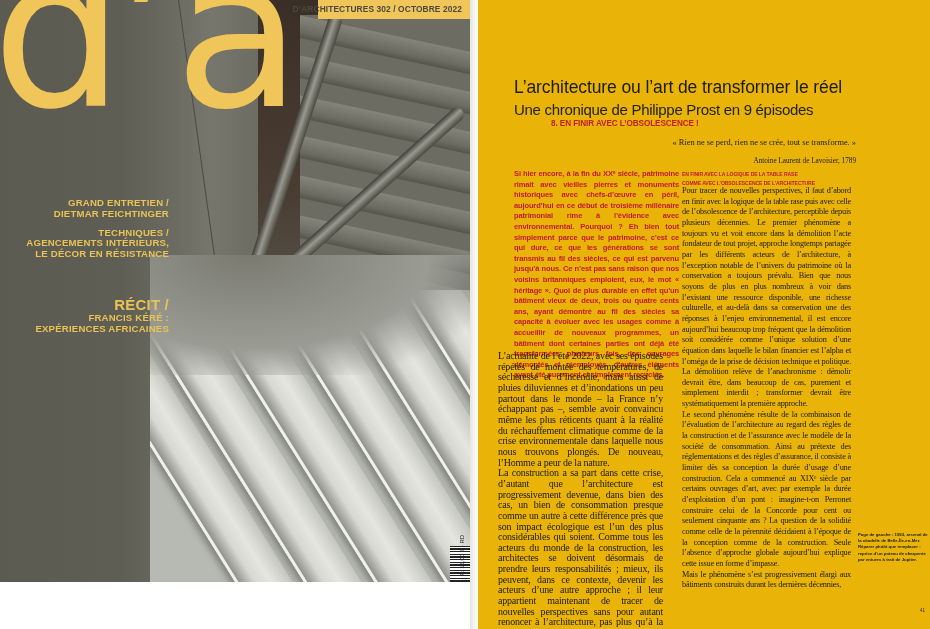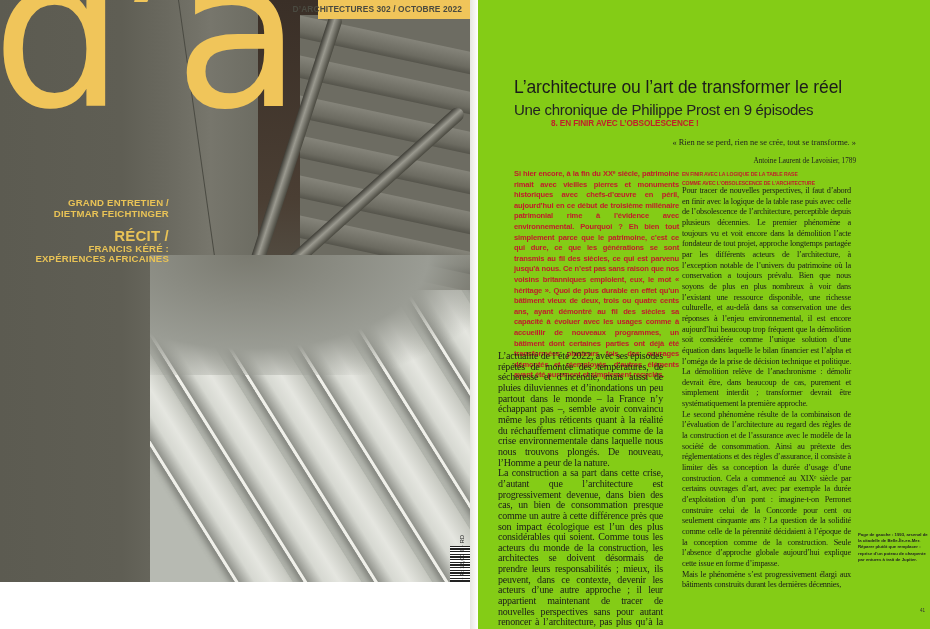--- a/index.html
+++ b/index.html
@@ -23,21 +23,21 @@
   .toc{position:absolute;right:301px;top:198px;text-align:right;color:#e9c356;font-weight:700;font-size:9.6px;line-height:10.5px;letter-spacing:.2px;}
   .toc .blk{margin-bottom:8.5px;}
   .toc .blk.gap{margin-bottom:26px;}
   .toc .big{font-size:15px;line-height:16px;}
   .botband{position:absolute;left:0;top:604px;width:318px;height:25px;background:#f0c55a;}
   .botband div{position:absolute;left:3px;font-size:5.2px;font-weight:700;color:#4a4a40;letter-spacing:.25px;white-space:nowrap;}
   .barcode{position:absolute;left:450px;top:546px;width:20px;height:70px;background:repeating-linear-gradient(180deg,#222 0 1px,#fff 1px 2px,#222 2px 4px,#fff 4px 5px,#222 5px 6px,#fff 6px 8px);}
   .barcode-text{position:absolute;left:427px;top:580px;transform:rotate(-90deg);transform-origin:center;font-size:6px;color:#222;white-space:nowrap;width:70px;text-align:center;}
   .fold{position:absolute;left:470px;top:0;width:8px;height:629px;background:linear-gradient(90deg,#e6e6e0,#fff);}
   
-  .page{position:absolute;left:478px;top:0;width:452px;height:629px;background:#84cc16;}
+  .page{position:absolute;left:478px;top:0;width:452px;height:629px;background:#eab308;}
   .title{position:absolute;left:36px;top:77px;font-size:17.5px;color:#1b1b1b;white-space:nowrap;letter-spacing:-.1px;}
   .subtitle{position:absolute;left:36px;top:101px;font-size:15px;color:#222;white-space:nowrap;letter-spacing:-.3px;}
   .episode{position:absolute;left:36px;top:119px;font-size:8.2px;font-weight:700;color:#c0202a;white-space:nowrap;letter-spacing:-.1px;padding-left:37px;}
   .epigraph{position:absolute;right:74px;top:138px;font-family:"Liberation Serif",serif;font-size:8.4px;color:#222;white-space:nowrap;}
   .epigraph-src{position:absolute;right:74px;top:157px;font-family:"Liberation Serif",serif;font-size:7.2px;color:#222;white-space:nowrap;}
   .col{position:absolute;text-align:justify;hyphens:auto;}
   .lead{left:36px;top:169px;width:165px;font-size:7.55px;line-height:10.6px;color:#c11c2c;font-weight:700;letter-spacing:-.15px;}
   .body1{left:20px;top:351px;width:165px;font-family:"Liberation Serif",serif;font-size:10px;line-height:10.65px;color:#1b1b1b;letter-spacing:-.2px;}
   .body1 p,.body2 p{margin:0;}
   .subhead{position:absolute;left:204px;font-size:5.1px;font-weight:700;color:#c11c2c;white-space:nowrap;letter-spacing:-.1px;}
@@ -81,20 +81,25 @@
   <div class="logo">d’a</div>
   <div class="topband">
     <span>D’ARCHITECTURES 302 / OCTOBRE 2022</span>
   </div>
 
   <div class="toc">
     <div class="blk">
       <div>GRAND ENTRETIEN /</div>
       <div>DIETMAR FEICHTINGER</div>
     </div>
+    <div class="blk" style="margin-bottom:38px">
+      <div>TECHNIQUES /</div>
+      <div>AGENCEMENTS INTÉRIEURS,</div>
+      <div>LE DÉCOR EN RÉSISTANCE</div>
+    </div>
     <div class="blk">
       <div class="big">RÉCIT /</div>
       <div>FRANCIS KÉRÉ :</div>
       <div>EXPÉRIENCES AFRICAINES</div>
     </div>
   </div>
 
   <div class="botband">
     <div style="top:5px">D’ARCHITECTURES, LE MAGAZINE PROFESSIONNEL DE LA CRÉATION ARCHITECTURALE – FRANCE 16 € / BELGIQUE 16 € /</div>
     <div style="top:14px">DOM/S 16 € / TOM/S 1800 XPF / CANADA 22 $ CAD / SUISSE 18 CHF / GR 16 € / MAROC 160 DH / TUNISIE 38 TND</div>

